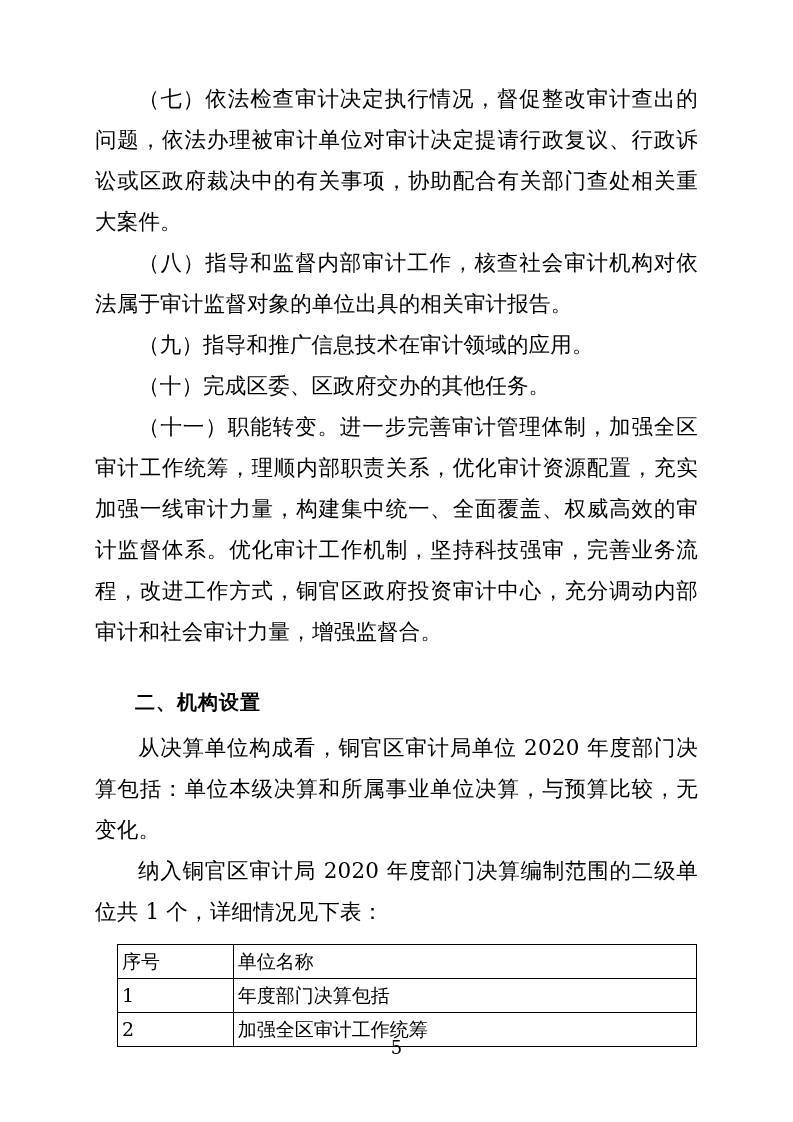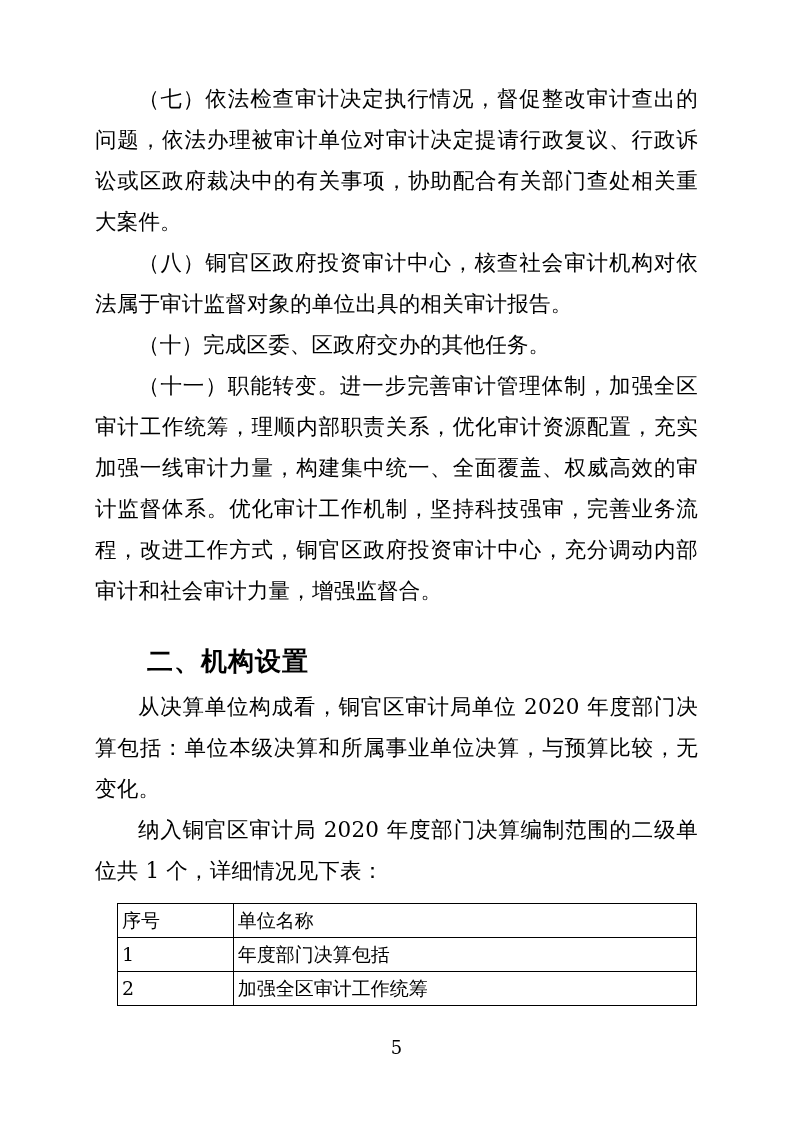--- a/index.html
+++ b/index.html
@@ -29,21 +29,21 @@
     line-height: 41px;
     text-align: justify;
     text-justify: inter-ideograph;
     margin: 0 0 0 0;
     letter-spacing: 0.2px;
   }
   .para.indent {
     text-indent: 2em;
   }
   .heading {
-    font-size: 26px;
+    font-size: 20px;
     line-height: 41px;
     font-weight: bold;
     font-family: "DejaVu Sans", "Liberation Sans", sans-serif;
     text-indent: 2em;
     margin: 16px 0 4px 0;
     letter-spacing: 1px;
   }
   .spacer-md { height: 14px; }
 
   table.unit-table {
@@ -74,21 +74,22 @@
     font-size: 18px;
     font-family: "DejaVu Serif", "Liberation Serif", serif;
   }
 </style>
 </head>
 <body>
 
 <div class="page">
 
   <p class="para indent">（七）依法检查审计决定执行情况，督促整改审计查出的问题，依法办理被审计单位对审计决定提请行政复议、行政诉讼或区政府裁决中的有关事项，协助配合有关部门查处相关重大案件。</p>
-  <p class="para indent">（八）铜官区政府投资审计中心，核查社会审计机构对依法属于审计监督对象的单位出具的相关审计报告。</p>
+  <p class="para indent">（八）指导和监督内部审计工作，核查社会审计机构对依法属于审计监督对象的单位出具的相关审计报告。</p>
+  <p class="para indent">（九）指导和推广信息技术在审计领域的应用。</p>
   <p class="para indent">（十）完成区委、区政府交办的其他任务。</p>
   <p class="para indent">（十一）职能转变。进一步完善审计管理体制，加强全区审计工作统筹，理顺内部职责关系，优化审计资源配置，充实加强一线审计力量，构建集中统一、全面覆盖、权威高效的审计监督体系。优化审计工作机制，坚持科技强审，完善业务流程，改进工作方式，铜官区政府投资审计中心，充分调动内部审计和社会审计力量，增强监督合。</p>
 
   <div class="spacer-md"></div>
 
   <h2 class="heading">二、机构设置</h2>
 
   <p class="para indent">从决算单位构成看，铜官区审计局单位 2020 年度部门决算包括：单位本级决算和所属事业单位决算，与预算比较，无变化。</p>
   <p class="para indent">纳入铜官区审计局 2020 年度部门决算编制范围的二级单位共 1 个，详细情况见下表：</p>
 

